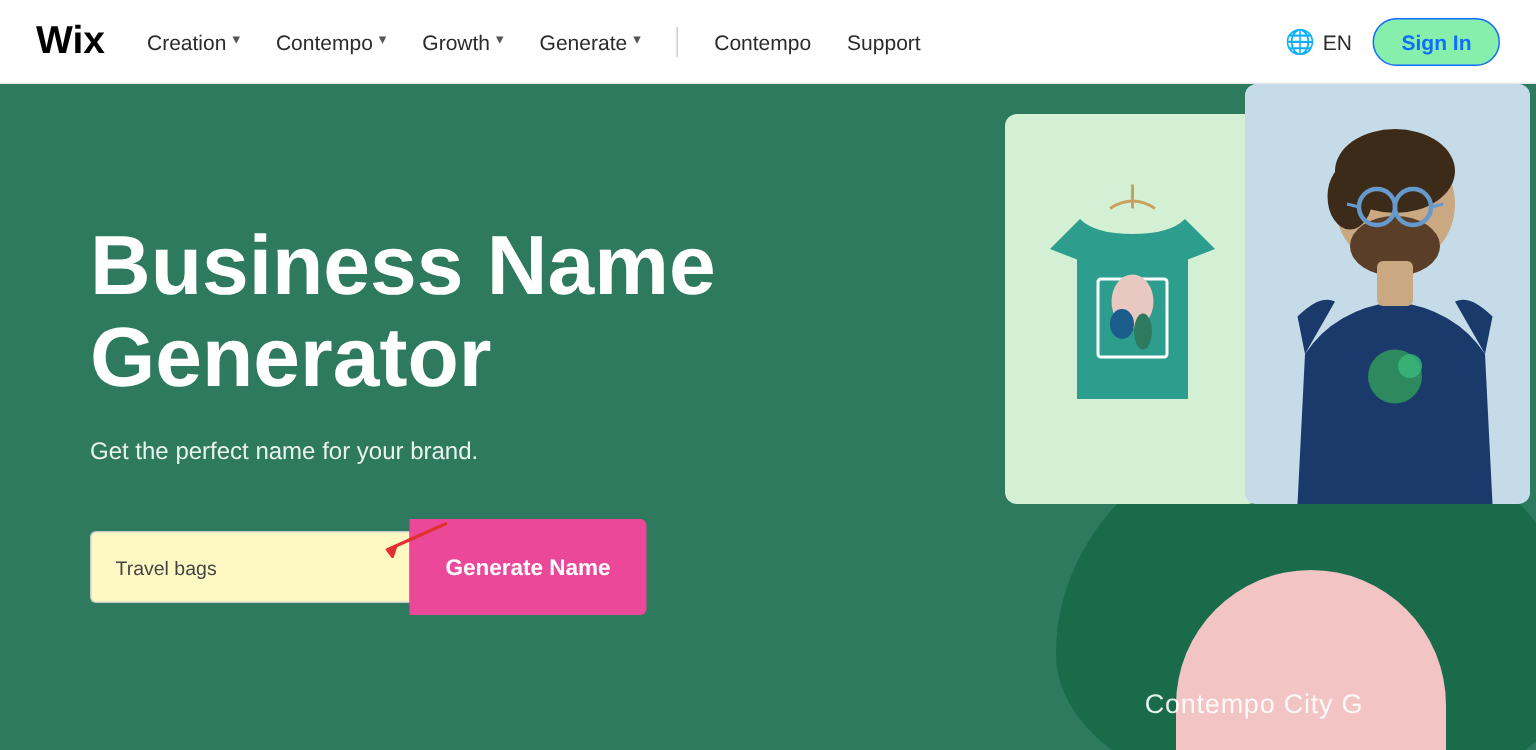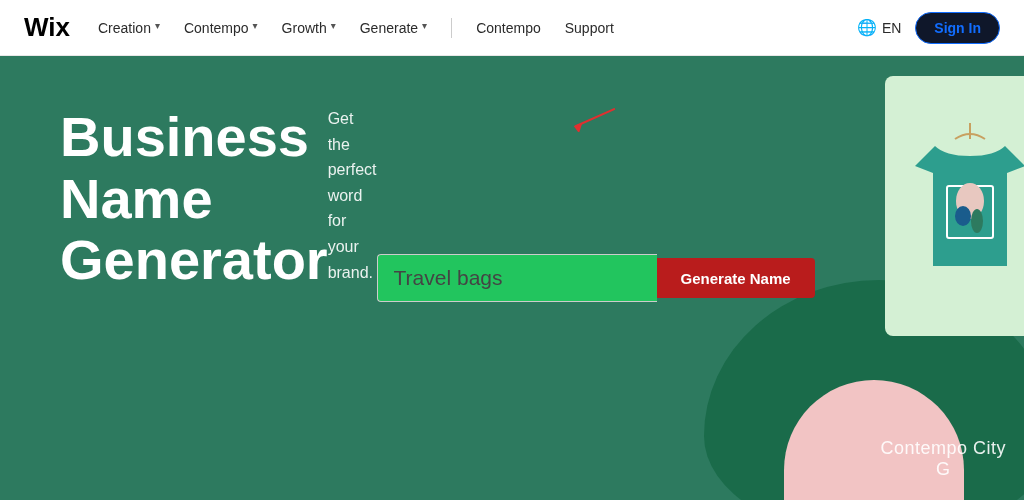--- a/index.html
+++ b/index.html
@@ -53,41 +53,41 @@
       gap: 5px;
       font-size: 14px;
       color: #2b2b2b;
       cursor: pointer;
     }
     .globe-icon { font-size: 16px; }
     .sign-in-btn {
       padding: 7px 18px;
       border: 1.5px solid #116dff;
       border-radius: 20px;
-      background: #0f172a;
+      background: #86efac;
       color: #116dff;
       font-size: 14px;
       font-weight: 600;
       cursor: pointer;
     }
     .chevron { font-size: 10px; color: #555; }
 
     
     .hero {
       display: flex;
       height: calc(500px - 56px);
       background: #2d7a5f;
       position: relative;
       overflow: hidden;
     }
     .hero-left {
       flex: 0 0 660px;
       padding: 50px 60px;
       display: flex;
-      flex-direction: row;
+      flex-direction: column;
       justify-content: center;
       position: relative;
       z-index: 2;
     }
     .hero-title {
       font-size: 56px;
       font-weight: 800;
       color: #fff;
       line-height: 1.1;
       margin-bottom: 20px;
@@ -98,35 +98,35 @@
       line-height: 1.6;
       margin-bottom: 32px;
     }
     .search-row {
       display: flex;
       align-items: center;
       gap: 0;
       position: relative;
     }
     .search-input {
-      width: 280px;
+      width: 213px;
       height: 48px;
       border: 1.5px solid #ccc;
       border-right: none;
       border-radius: 4px 0 0 4px;
       padding: 0 16px;
-      font-size: 21px;
+      font-size: 13px;
       color: #444;
-      background: #22c55e;
+      background: #fef9c3;
       outline: none;
     }
     .generate-btn {
-      height: 40px;
+      height: 64px;
       padding: 0 24px;
-      background: #b91c1c;
+      background: #ec4899;
       color: #fff;
       font-size: 15px;
       font-weight: 600;
       border: none;
       border-radius: 0 4px 4px 0;
       cursor: pointer;
       white-space: nowrap;
     }
     .arrow-indicator {
       position: absolute;
@@ -268,21 +268,21 @@
   </div>
 </nav>
 
 <section class="hero">
   <div class="hero-left">
     <h1 class="hero-title">
       <span>Business Name</span><br>
       <span>Generator</span>
     </h1>
     <p class="hero-subtitle">
-      <span>Get the perfect word for your brand.</span><br>
+      <span>Get the perfect name for your brand.</span><br>
     </p>
     <div class="search-row">
       <div class="arrow-indicator">
         <svg class="arrow-svg" viewBox="0 0 70 36" fill="none" xmlns="http://www.w3.org/2000/svg">
           <line x1="10" y1="30" x2="55" y2="10" stroke="#e03030" stroke-width="2.5" stroke-linecap="round"></line>
           <polygon points="8,30 18,26 14,38" fill="#e03030"></polygon>
         </svg>
       </div>
       <input class="search-input" type="text" value="Travel bags" placeholder="Travel bags" style="">
       <button class="generate-btn">Generate Name</button>

